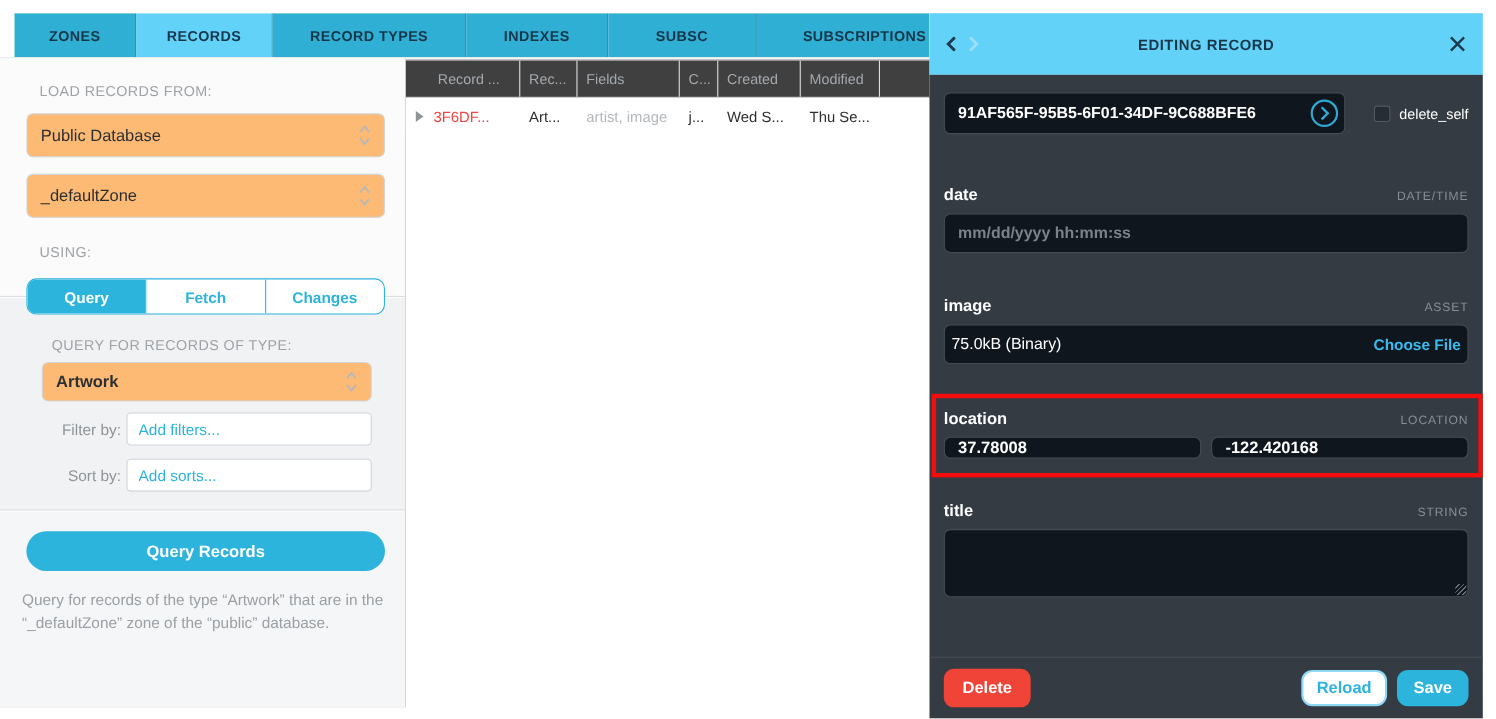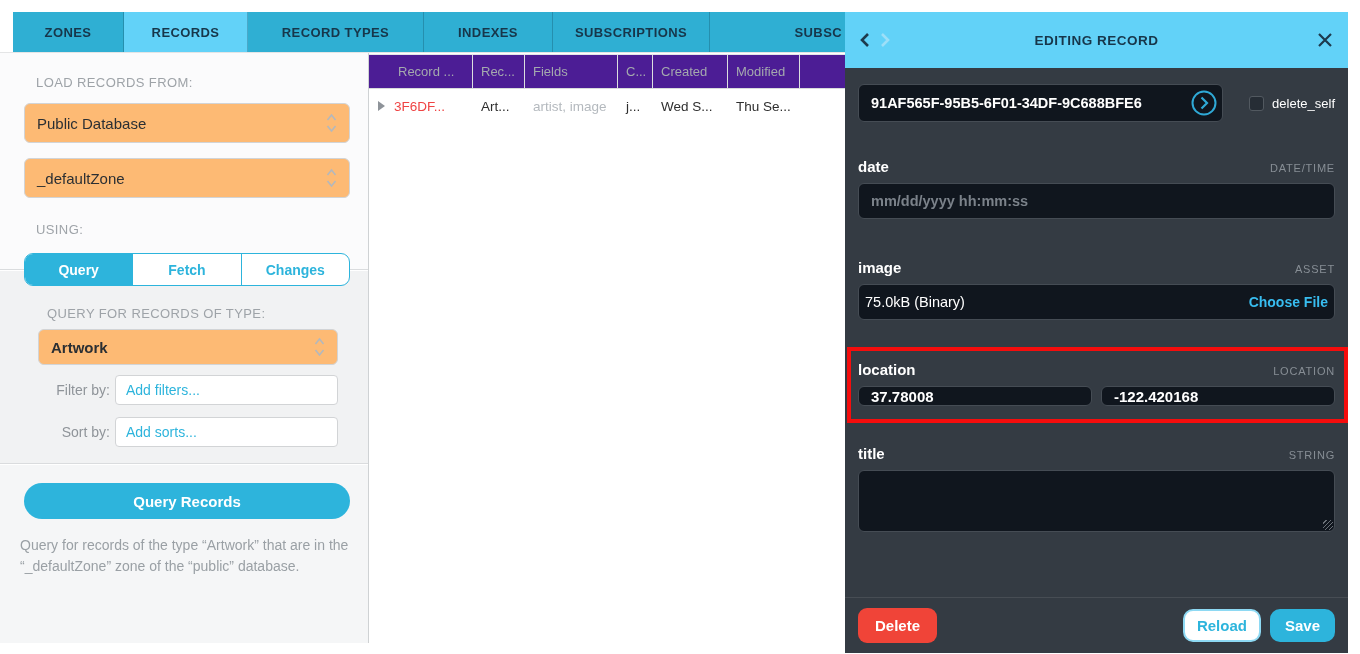--- a/index.html
+++ b/index.html
@@ -36,21 +36,21 @@
   .seg.active{background:var(--accent-blue);color:#fff;}
   .mini-label{position:absolute;font-size:14px;color:#8f9499;text-align:right;width:86px;line-height:30px;}
   .mini-input{position:absolute;width:223px;height:30px;background:#fff;border:1px solid #d2d4d6;border-radius:4px;
               padding:0 10px;font-size:14px;color:#2b2f33;}
   .mini-input::placeholder{color:var(--accent-blue);opacity:1;}
   .query-btn{position:absolute;left:24px;top:430px;width:326px;height:36px;background:var(--accent-blue);border:none;
              border-radius:18px;color:#fff;font-size:15px;font-weight:700;cursor:pointer;}
   .desc{position:absolute;left:20px;top:482px;width:332px;font-size:14px;line-height:1.5;color:#9aa0a5;}
 
   
-  .table-header{position:absolute;left:369px;top:54px;width:476px;height:35px;background:#4c1d95;display:flex;
+  .table-header{position:absolute;left:369px;top:54px;width:476px;height:35px;background:#404040;display:flex;
                 border-top:1px solid #e6e7e8;border-bottom:1px solid #d8dadb;}
   .th{font-size:13px;color:#a4a9ae;display:flex;align-items:center;padding-left:8px;border-right:1px solid #dcdedf;}
   .c1{width:104px;} .c2{width:52px;} .c3{width:93px;} .c4{width:35px;} .c5{width:75px;} .c6{width:72px;}
   .th.c1{padding-left:29px;}
   .th.fill{flex:1;border-right:none;}
   .table-row{position:absolute;left:369px;top:90px;width:476px;height:32px;display:flex;align-items:center;background:#fff;cursor:pointer;}
   .td{font-size:13.5px;color:#2e2e2e;padding-left:8px;white-space:nowrap;overflow:hidden;}
   .td.c1{display:flex;align-items:center;gap:9px;padding-left:9px;}
   .caret{width:0;height:0;border-left:7px solid #8e9399;border-top:5px solid transparent;border-bottom:5px solid transparent;}
   .rec-link{color:#ef4444;font-weight:400;}
@@ -67,21 +67,21 @@
   .panel-body{height:585px;background:var(--panel-dark);position:relative;padding:0 13px;overflow:hidden;}
   .record-row{padding-top:16px;display:flex;align-items:center;}
   .rec-input-wrap{position:relative;width:375px;}
   .dark-input{width:100%;height:38px;background:var(--input-dark);border:1px solid #454c54;border-radius:6px;
               color:#fff;font-size:14.5px;font-weight:700;padding:0 12px;}
   .rec-input{padding-right:36px;}
   .circle-btn{position:absolute;right:6px;top:6px;width:26px;height:26px;background:none;border:none;cursor:pointer;padding:0;display:flex;}
   .cb-group{display:flex;align-items:flex-start;margin-left:26px;gap:8px;cursor:pointer;}
   .checkbox{width:15px;height:15px;background:#262d35;border:1px solid #525960;border-radius:3px;}
   .cb-label{color:#fff;font-size:13px;}
-  .group{margin-top:36px;}
+  .group{margin-top:47px;}
   .group.g-image{margin-top:40px;}
   .label-row{display:flex;align-items:baseline;justify-content:space-between;}
   .f-label{color:#fff;font-size:15px;font-weight:600;}
   .f-type{color:#878e95;font-size:11px;letter-spacing:.8px;}
   .f-input{margin-top:8px;height:36px;font-weight:500;}
   .f-input::placeholder{color:#7b828a;opacity:1;font-weight:600;}
   .asset-box{margin-top:8px;height:36px;background:var(--input-dark);border:1px solid #454c54;border-radius:6px;
              display:flex;align-items:center;justify-content:space-between;padding:0 6px;}
   .asset-val{color:#fff;font-size:14.5px;}
   .choose-file{color:var(--link-blue);font-size:14px;font-weight:600;background:none;border:none;cursor:pointer;}
@@ -103,22 +103,22 @@
   .footer-right{display:flex;align-items:center;}
 </style>
 </head>
 <body>
 
 <nav class="tabbar">
   <div class="tab" style="width:111px">ZONES</div>
   <div class="tab active" style="width:124px">RECORDS</div>
   <div class="tab" style="width:176px">RECORD TYPES</div>
   <div class="tab" style="width:129px">INDEXES</div>
+  <div class="tab" style="width:135px">SUBSC</div>
   <div class="tab" style="width:157px">SUBSCRIPTIONS</div>
-  <div class="tab" style="width:135px">SUBSC</div>
 </nav>
 <div class="tabs-hairline"></div>
 
 <aside class="sidebar">
   <div class="sec1"></div>
   <div class="sec2"></div>
   <div class="sec3"></div>
 
   <div class="side-label" style="left:36px;top:22px">LOAD RECORDS FROM:</div>
 

